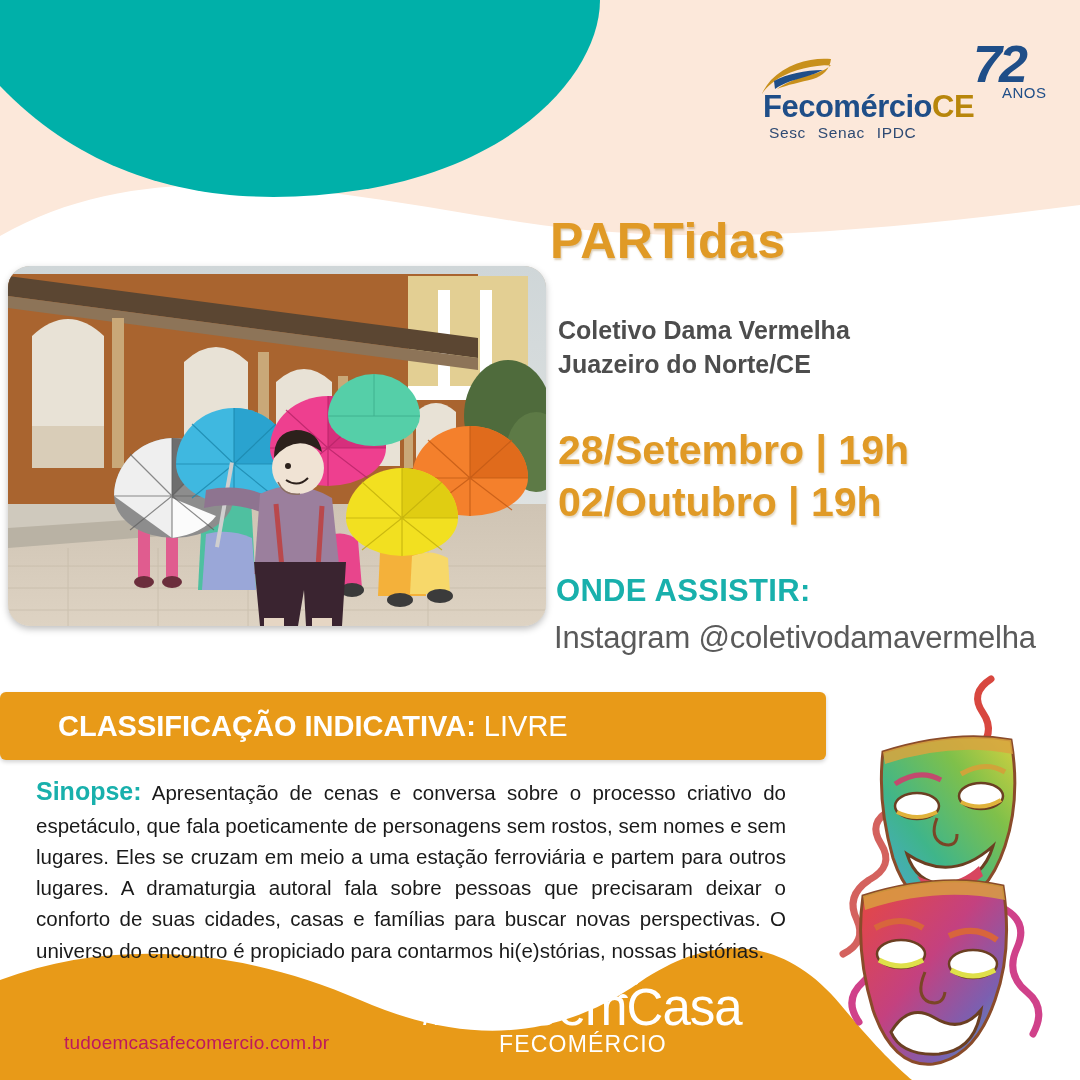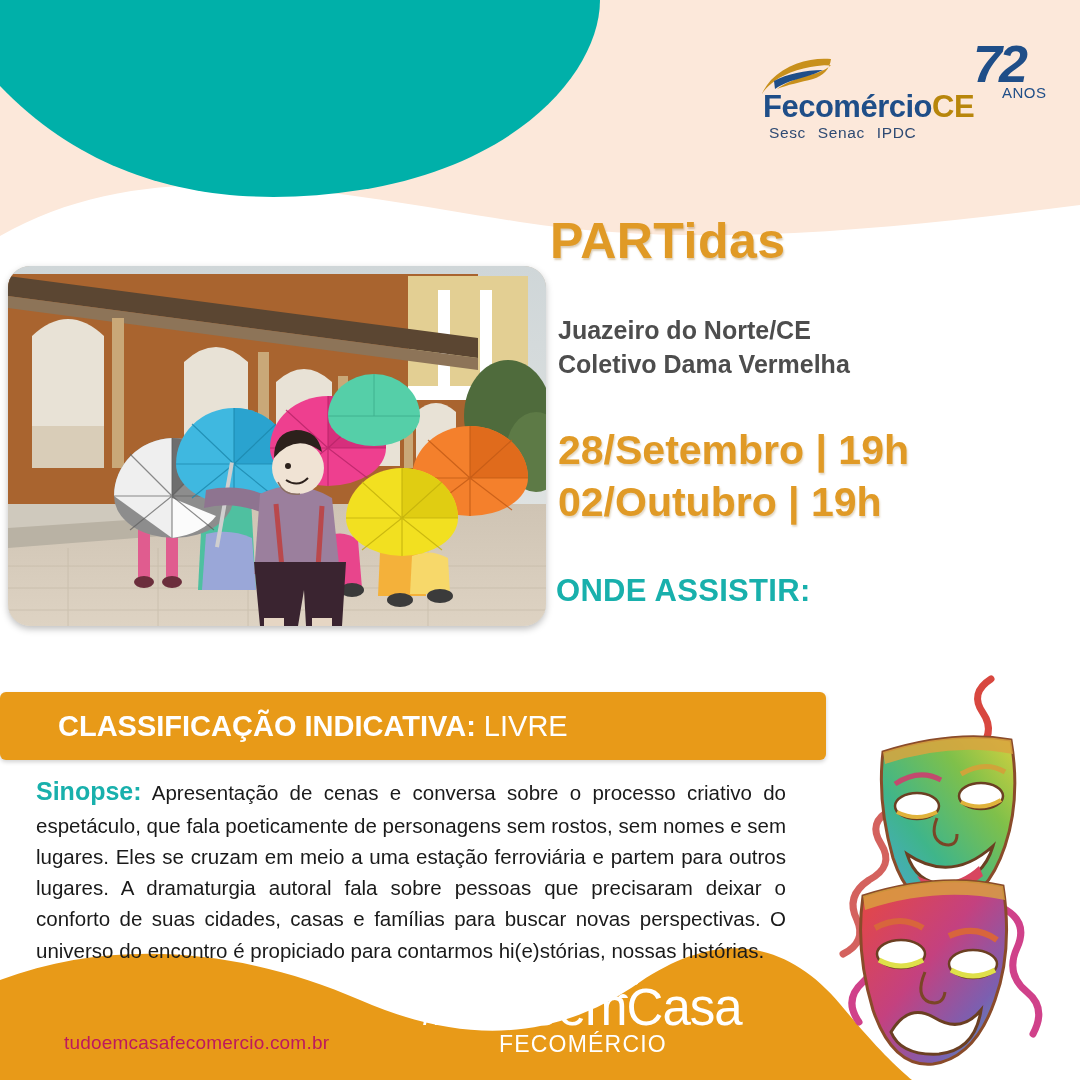--- a/index.html
+++ b/index.html
@@ -302,30 +302,31 @@
 
         <rect x="256" y="352" width="20" height="8" fill="#e6d6c4"></rect>
         <rect x="304" y="352" width="20" height="8" fill="#e6d6c4"></rect>
       </g>
     </svg>
   </div>
 
   <div class="title">PARTidas</div>
 
   <div class="collective">
+    <div>Coletivo Dama Vermelha</div>
     <div>Juazeiro do Norte/CE</div>
-    <div>Coletivo Dama Vermelha</div>
   </div>
 
   <div class="dates">
     <div>28/Setembro | 19h</div>
     <div>02/Outubro | 19h</div>
   </div>
 
   <div class="watch-label">ONDE ASSISTIR:</div>
+  <div class="watch-value">Instagram @coletivodamavermelha</div>
 
   <div class="rating-banner">
     <div class="rating-text">
       <b>CLASSIFICAÇÃO INDICATIVA:</b>
       <span class="lv">LIVRE</span>
     </div>
   </div>
 
   <div class="synopsis">
     <span class="syn-label">Sinopse:</span><span> Apresentação de cenas e conversa sobre o processo criativo do espetáculo, que fala poeticamente de personagens sem rostos, sem nomes e sem lugares. Eles se cruzam em meio a uma estação ferroviária e partem para outros lugares. A dramaturgia autoral fala sobre pessoas que precisaram deixar o conforto de suas cidades, casas e famílias para buscar novas perspectivas. O universo do encontro é propiciado para contarmos hi(e)stórias, nossas histórias.</span>

